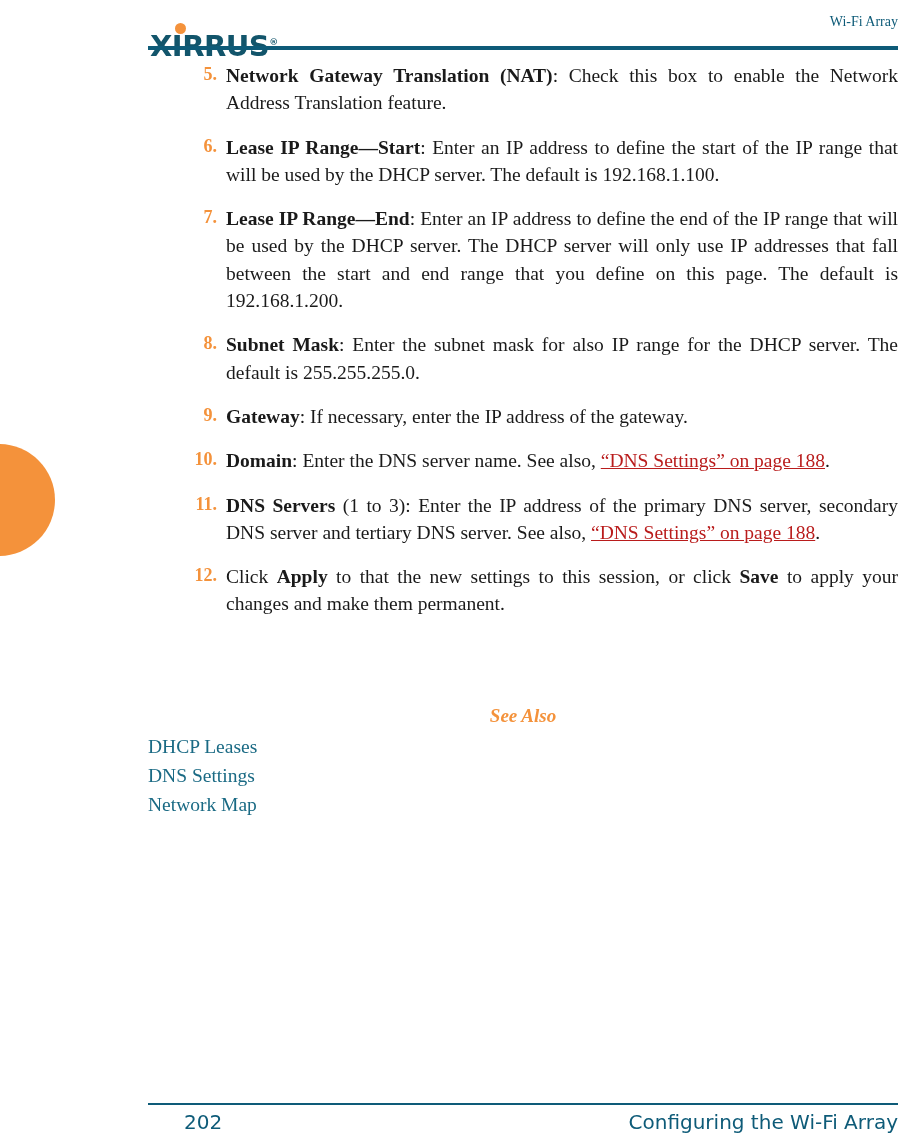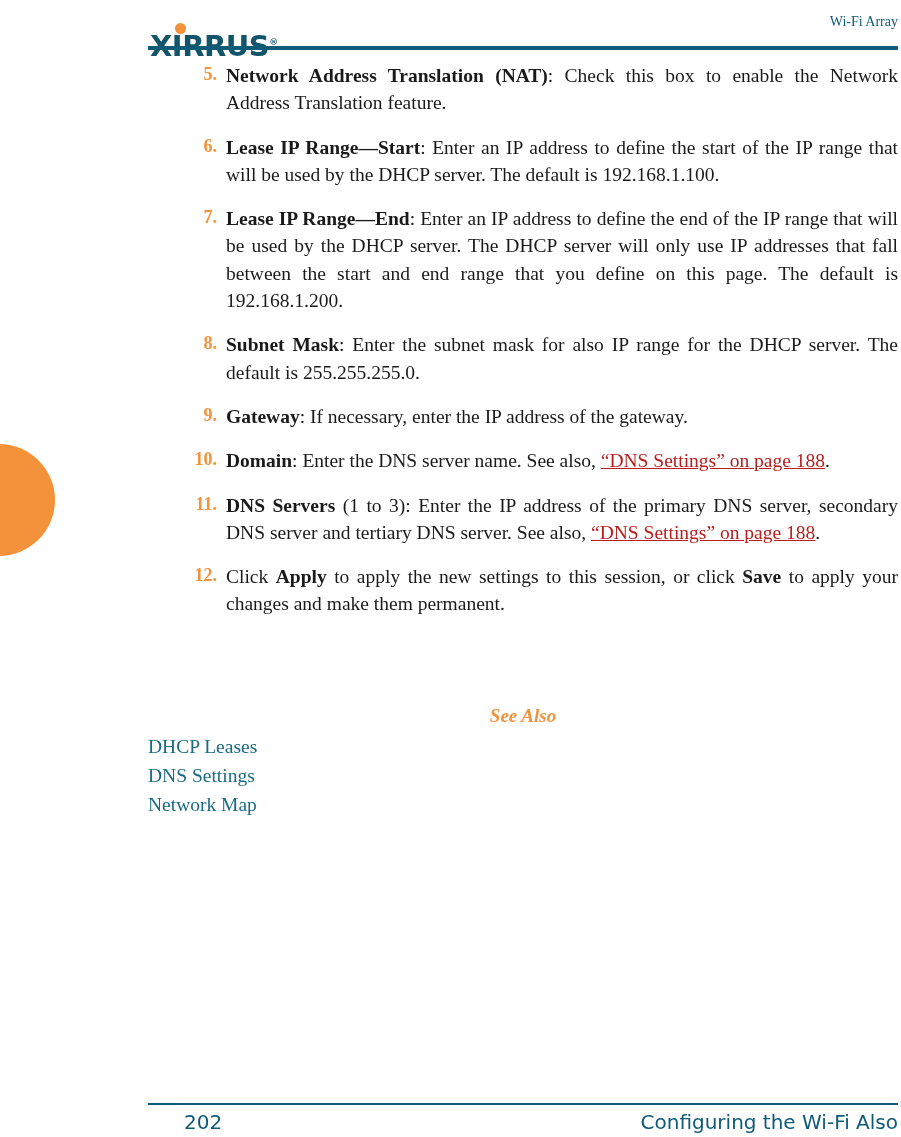--- a/index.html
+++ b/index.html
@@ -179,21 +179,21 @@
       <span class="dot"></span>
     </div>
     <div class="header-title">Wi-Fi Array</div>
   </div>
   <div class="header-rule"></div>
 
   <div class="content">
 
     <div class="item">
       <span class="num">5.</span>
-      <b>Network Address Translation (NAT)</b><span>: Check this box to enable the Network Address Translation feature.</span>
+      <b>Network Gateway Translation (NAT)</b><span>: Check this box to enable the Network Address Translation feature.</span>
     </div>
 
     <div class="item">
       <span class="num">6.</span>
       <b>Lease IP Range—Start</b><span>: Enter an IP address to define the start of the IP range that will be used by the DHCP server. The default is 192.168.1.100.</span>
     </div>
 
     <div class="item">
       <span class="num">7.</span>
       <b>Lease IP Range—End</b><span>: Enter an IP address to define the end of the IP range that will be used by the DHCP server. The DHCP server will only use IP addresses that fall between the start and end range that you define on this page. The default is 192.168.1.200.</span>
@@ -214,31 +214,31 @@
       <b>Domain</b><span>: Enter the DNS server name. See also, </span><a class="xref" href="#">“DNS Settings” on page 188</a><span>.</span>
     </div>
 
     <div class="item">
       <span class="num">11.</span>
       <b>DNS Servers</b><span> (1 to 3): Enter the IP address of the primary DNS server, secondary DNS server and tertiary DNS server. See also, </span><a class="xref" href="#">“DNS Settings” on page 188</a><span>.</span>
     </div>
 
     <div class="item">
       <span class="num">12.</span>
-      <span>Click </span><b>Apply</b><span> to apply the new settings to this session, or click </span><b>Save</b><span> to apply your changes and make them permanent.</span>
+      <span>Click </span><b>Apply</b><span> to that the new settings to this session, or click </span><b>Save</b><span> to apply your changes and make them permanent.</span>
     </div>
 
   </div>
 
   <div class="see-also">
     <div class="see-also-title">See Also</div>
     <div class="see-also-link">DHCP Leases</div>
     <div class="see-also-link">DNS Settings</div>
     <div class="see-also-link">Network Map</div>
   </div>
 
   <div class="footer-rule"></div>
   <div class="footer">
     <div class="footer-page">202</div>
-    <div class="footer-chapter">Configuring the Wi-Fi Also</div>
+    <div class="footer-chapter">Configuring the Wi-Fi Array</div>
   </div>
 
 </div>
 
 </body></html>

